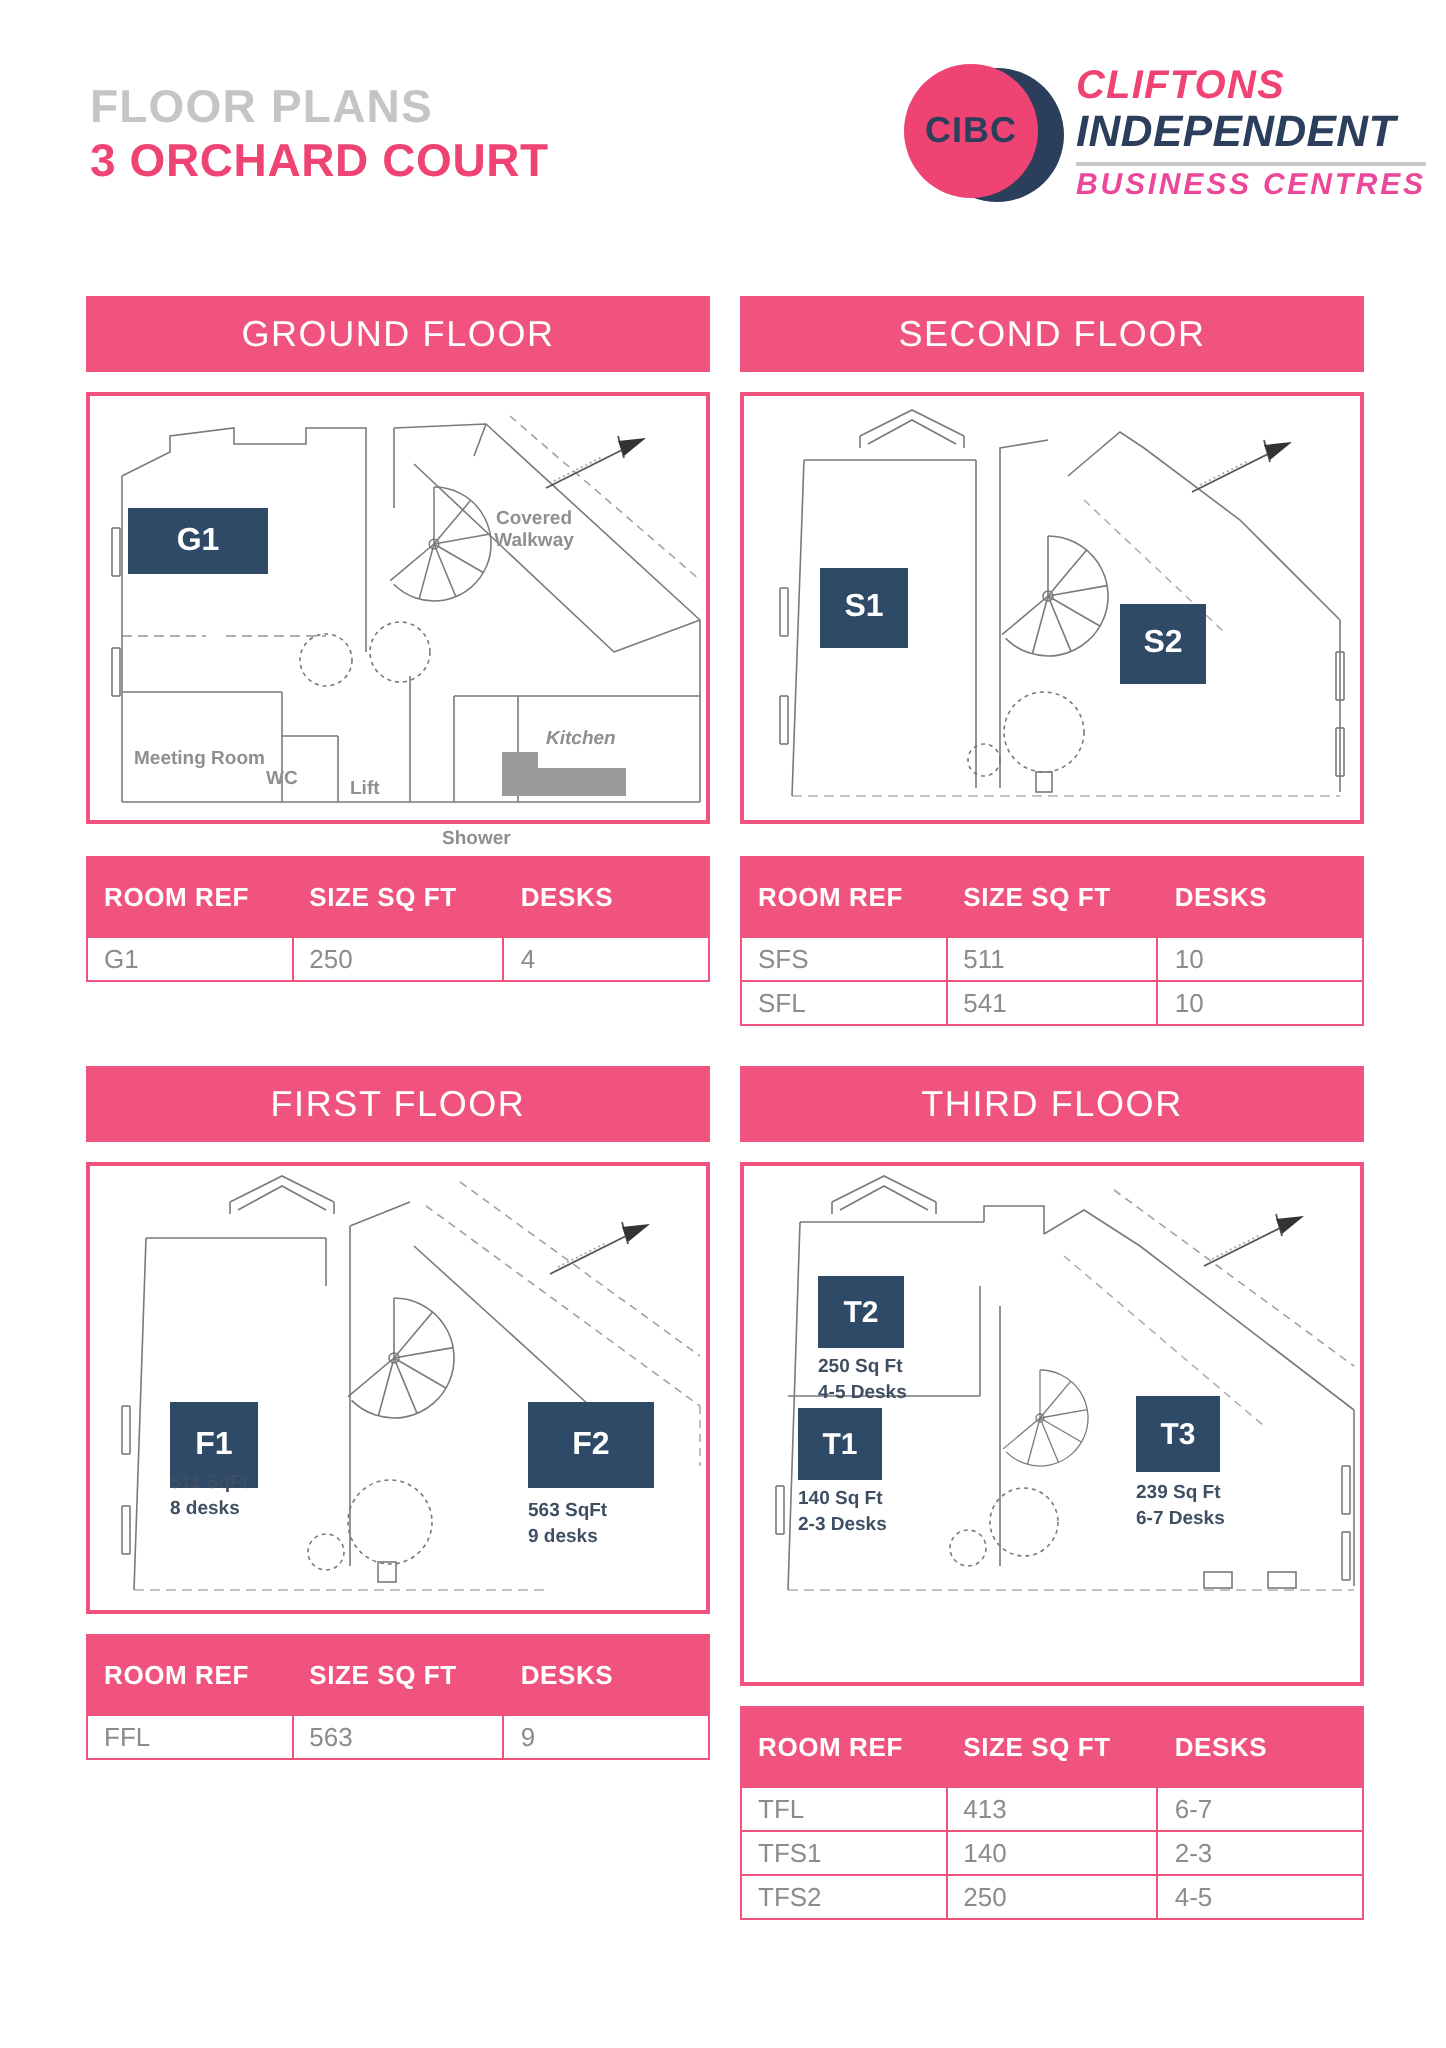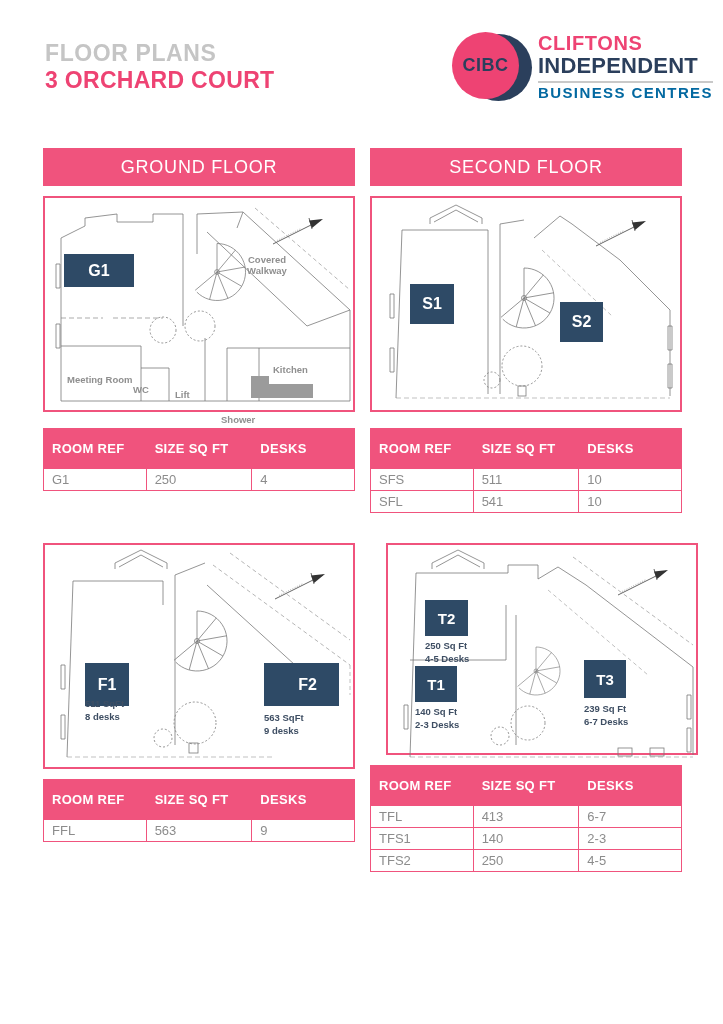--- a/index.html
+++ b/index.html
@@ -10,25 +10,25 @@
   .titleblock{position:absolute;left:45px;top:40px;}
   .subtitle{font-size:23px;font-weight:600;color:#C5C5C5;letter-spacing:.6px;line-height:1.18;}
   .title{font-size:23px;font-weight:700;color:#EE4373;letter-spacing:.3px;line-height:1.18;}
 
   .logo{position:absolute;left:452px;top:32px;display:flex;align-items:center;}
   .badge{position:relative;width:80px;height:70px;flex:0 0 auto;}
   .circle{position:absolute;border-radius:50%;width:67px;height:67px;}
   .circle.navy{left:13px;top:2px;background:#2B3F5C;}
   .circle.pink{left:0;top:0;background:#EE4373;display:flex;align-items:center;justify-content:center;}
   .badge-text{color:#2B3F5C;font-weight:700;font-size:18px;letter-spacing:.5px;}
-  .logo-text{margin-left:6px;}
+  .logo-text{margin-left:6px;font-style:italic;}
   .logo-line1{color:#EE4373;font-weight:700;font-size:20px;letter-spacing:.6px;line-height:1.05;}
   .logo-line2{color:#2B3F5C;font-weight:700;font-size:22px;letter-spacing:.2px;line-height:1.08;}
   .logo-rule{height:2px;background:#C9C9C9;margin:3px 0 2px;}
-  .logo-line3{color:#0369a1;font-weight:700;font-size:15px;letter-spacing:1.4px;line-height:1.1;}
+  .logo-line3{color:#ec4899;font-weight:700;font-size:15px;letter-spacing:1.4px;line-height:1.1;}
 
   
   .floor{position:absolute;width:312px;}
   .banner{height:38px;background:#F0537D;color:#fff;display:flex;align-items:center;justify-content:center;
           font-size:18px;font-weight:400;letter-spacing:.8px;}
   .plan{position:relative;margin-top:10px;border:2px solid #F0537D;background:#fff;box-sizing:border-box;width:312px;}
   .plan svg.art{position:absolute;left:0;top:0;display:block;}
   .roombox{position:absolute;background:#2E4A66;color:#fff;font-weight:700;display:flex;align-items:center;justify-content:center;}
   .caption{position:absolute;font-size:9.5px;font-weight:700;color:#3E4E63;line-height:1.4;}
   .planlabel{position:absolute;font-size:9.5px;font-weight:600;color:#8F8F8F;white-space:nowrap;}
@@ -120,21 +120,21 @@
       </svg>
       <svg class="north" style="left:222px;top:14px;" width="70" height="40" viewBox="-40 -15 70 40">
         <use href="#northg"></use>
       </svg>
       <div class="roombox" style="left:19px;top:56px;width:70px;height:33px;font-size:16px;">G1</div>
       <div class="planlabel wrap" style="left:186px;top:56px;width:72px;">Covered Walkway</div>
       <div class="planlabel" style="left:22px;top:176px;">Meeting Room</div>
       <div class="planlabel" style="left:88px;top:186px;">WC</div>
       <div class="planlabel" style="left:130px;top:191px;">Lift</div>
       <div class="planlabel" style="left:176px;top:188px;margin-top:28px;">Shower</div>
-      <div class="planlabel" style="left:228px;top:166px;">Kitchen</div>
+      <div class="planlabel" style="left:228px;top:166px;font-style:italic;">Kitchen</div>
     </div>
     <table class="spec mt16">
       <colgroup>
           <col style="width:33%">
           <col style="width:34%">
           <col style="width:33%">
         </colgroup>
       <thead>
           <tr>
         <th>ROOM REF</th>
@@ -201,20 +201,21 @@
         <tr>
           <td>SFL</td>
           <td>541</td>
           <td>10</td>
         </tr>
       </tbody>
     </table>
   </div>
 
   <div class="floor" style="left:43px;top:533px;">
+    <div class="banner">FIRST FLOOR</div>
     <div class="plan" style="height:226px;">
       <svg class="art" width="308" height="222" viewBox="0 0 308 222" xmlns="http://www.w3.org/2000/svg">
         <g stroke="#7A7A7A" fill="none" stroke-width="0.8">
           <path d="M28,36 L22,212 M28,36 H118 M118,36 V60"></path>
           <path d="M130,30 V200 M130,30 L160,18"></path>
           <path d="M168,20 L305,120 M185,8 L305,95" stroke-dasharray="4,3" opacity="0.7"></path>
           <path d="M162,40 L250,120"></path>
           <path d="M305,120 V150" stroke-dasharray="4,3" opacity="0.6"></path>
           <path d="M22,212 H230" stroke-dasharray="5,3" opacity="0.6"></path>
           <circle cx="150" cy="178" r="21" stroke-dasharray="2,2"></circle>
@@ -227,21 +228,21 @@
         <use href="#spiralg" transform="translate(152,96)"></use>
       </svg>
       <svg class="north" style="left:224px;top:22px;" width="70" height="40" viewBox="-40 -15 70 40">
         <use href="#northg"></use>
       </svg>
       <div class="roombox" style="left:40px;top:118px;width:44px;height:43px;font-size:16px;">F1</div>
       <div class="caption" style="left:40px;top:152px;">
         <div>511 SqFt</div>
         <div>8 desks</div>
       </div>
-      <div class="roombox" style="left:219px;top:118px;width:63px;height:43px;font-size:16px;padding-left:12px;">F2</div>
+      <div class="roombox" style="left:219px;top:118px;width:63px;height:43px;font-size:16px;">F2</div>
       <div class="caption" style="left:219px;top:166px;">
         <div>563 SqFt</div>
         <div>9 desks</div>
       </div>
     </div>
     <table class="spec mt10">
       <colgroup>
           <col style="width:33%">
           <col style="width:34%">
           <col style="width:33%">
@@ -257,21 +258,22 @@
         <tr>
           <td>FFL</td>
           <td>563</td>
           <td>9</td>
         </tr>
       </tbody>
     </table>
   </div>
 
   <div class="floor" style="left:370px;top:533px;">
-    <div class="plan" style="height:212px;margin-left:16px;">
+    <div class="banner">THIRD FLOOR</div>
+    <div class="plan" style="height:262px;">
       <svg class="art" width="308" height="222" viewBox="0 0 308 222" xmlns="http://www.w3.org/2000/svg">
         <g stroke="#7A7A7A" fill="none" stroke-width="0.8">
           <path d="M28,28 L22,212 M28,28 H120 M120,28 V20 H150 V34"></path>
           <path d="M150,34 L170,22 L198,40 L305,122 M305,122 V210"></path>
           <path d="M185,12 L305,100" stroke-dasharray="4,3" opacity="0.7"></path>
           <path d="M160,45 L260,130" stroke-dasharray="4,3" opacity="0.6"></path>
           <path d="M22,115 H118 M118,60 V115 M128,70 V200"></path>
           <path d="M22,212 H305" stroke-dasharray="5,3" opacity="0.6"></path>
           <circle cx="140" cy="178" r="17" stroke-dasharray="2,2"></circle>
           <circle cx="112" cy="191" r="9" stroke-dasharray="2,2"></circle>

